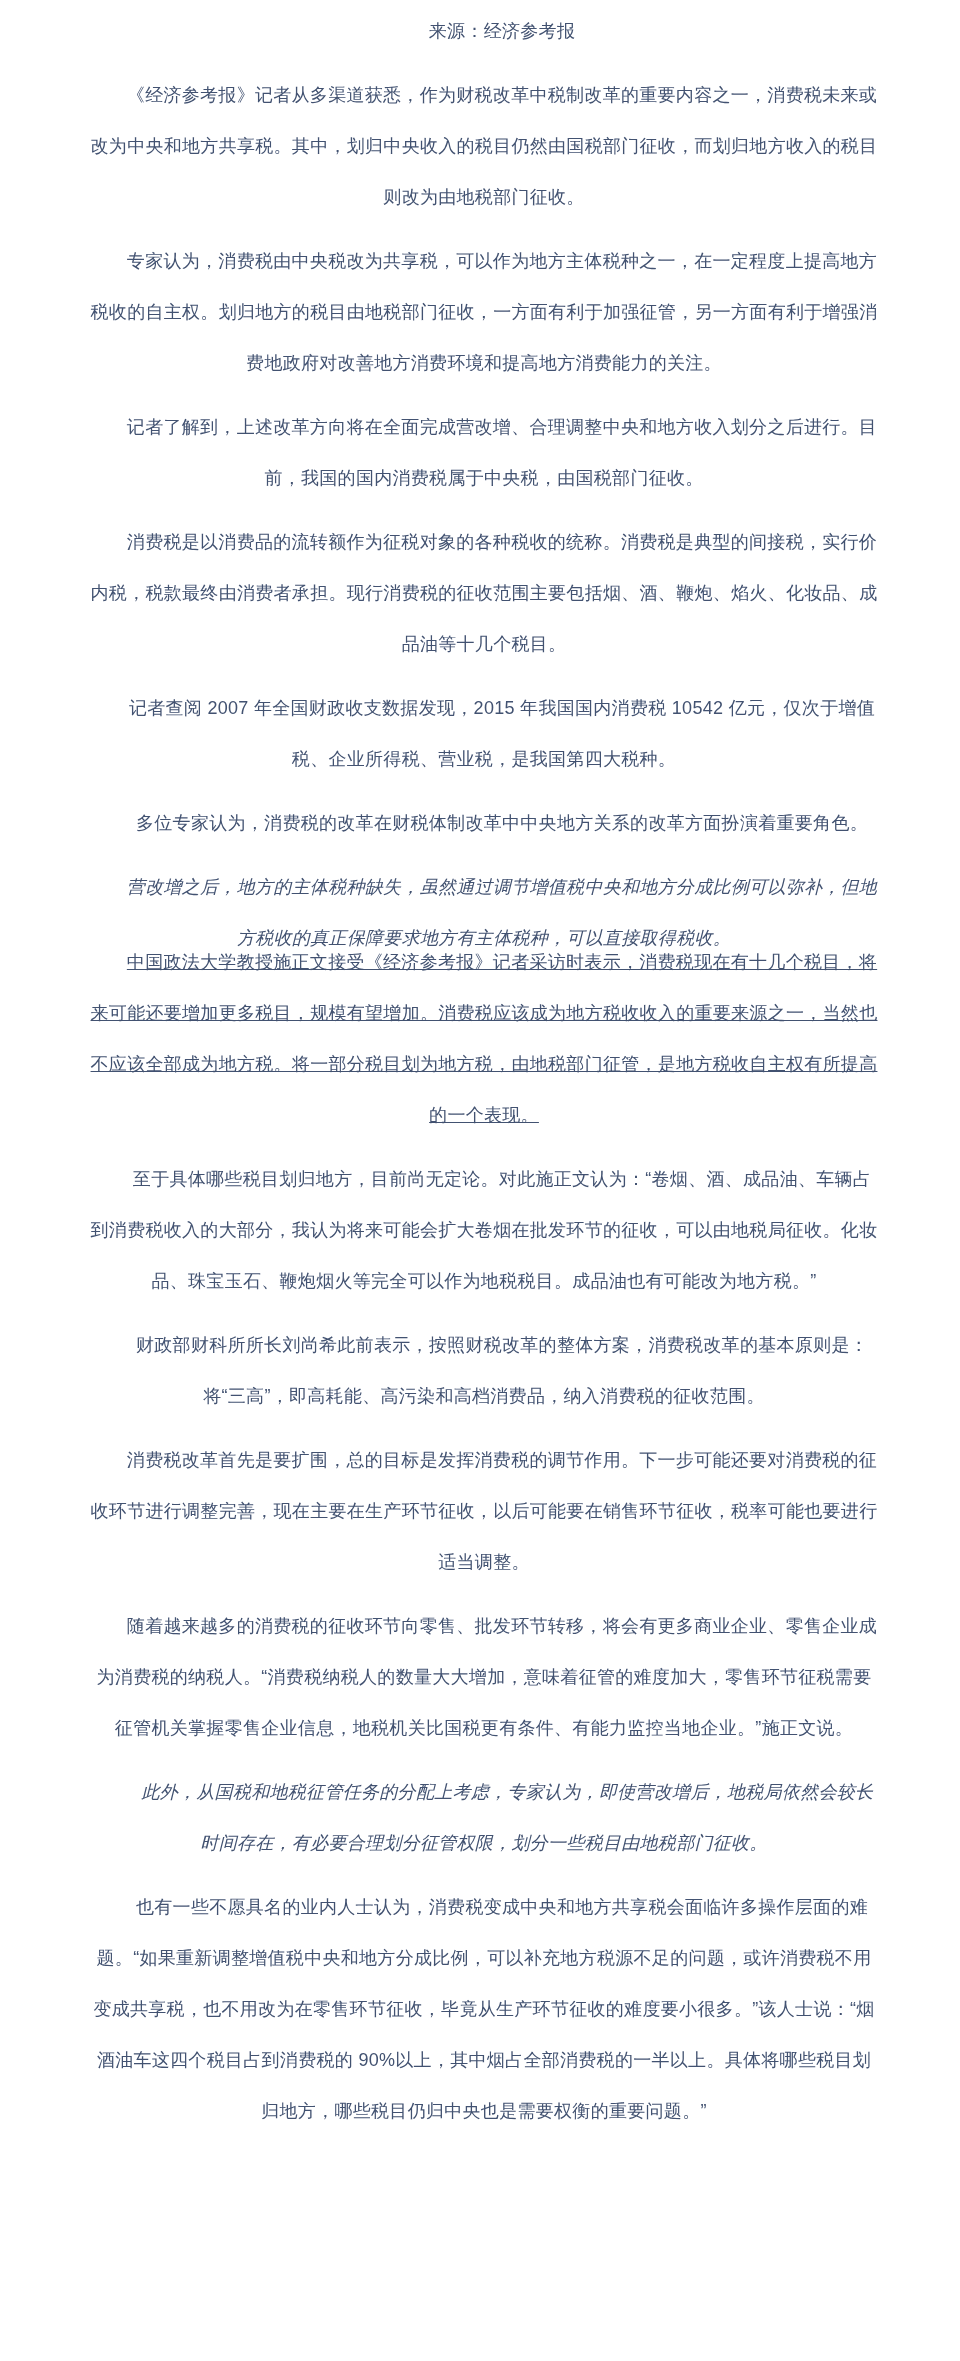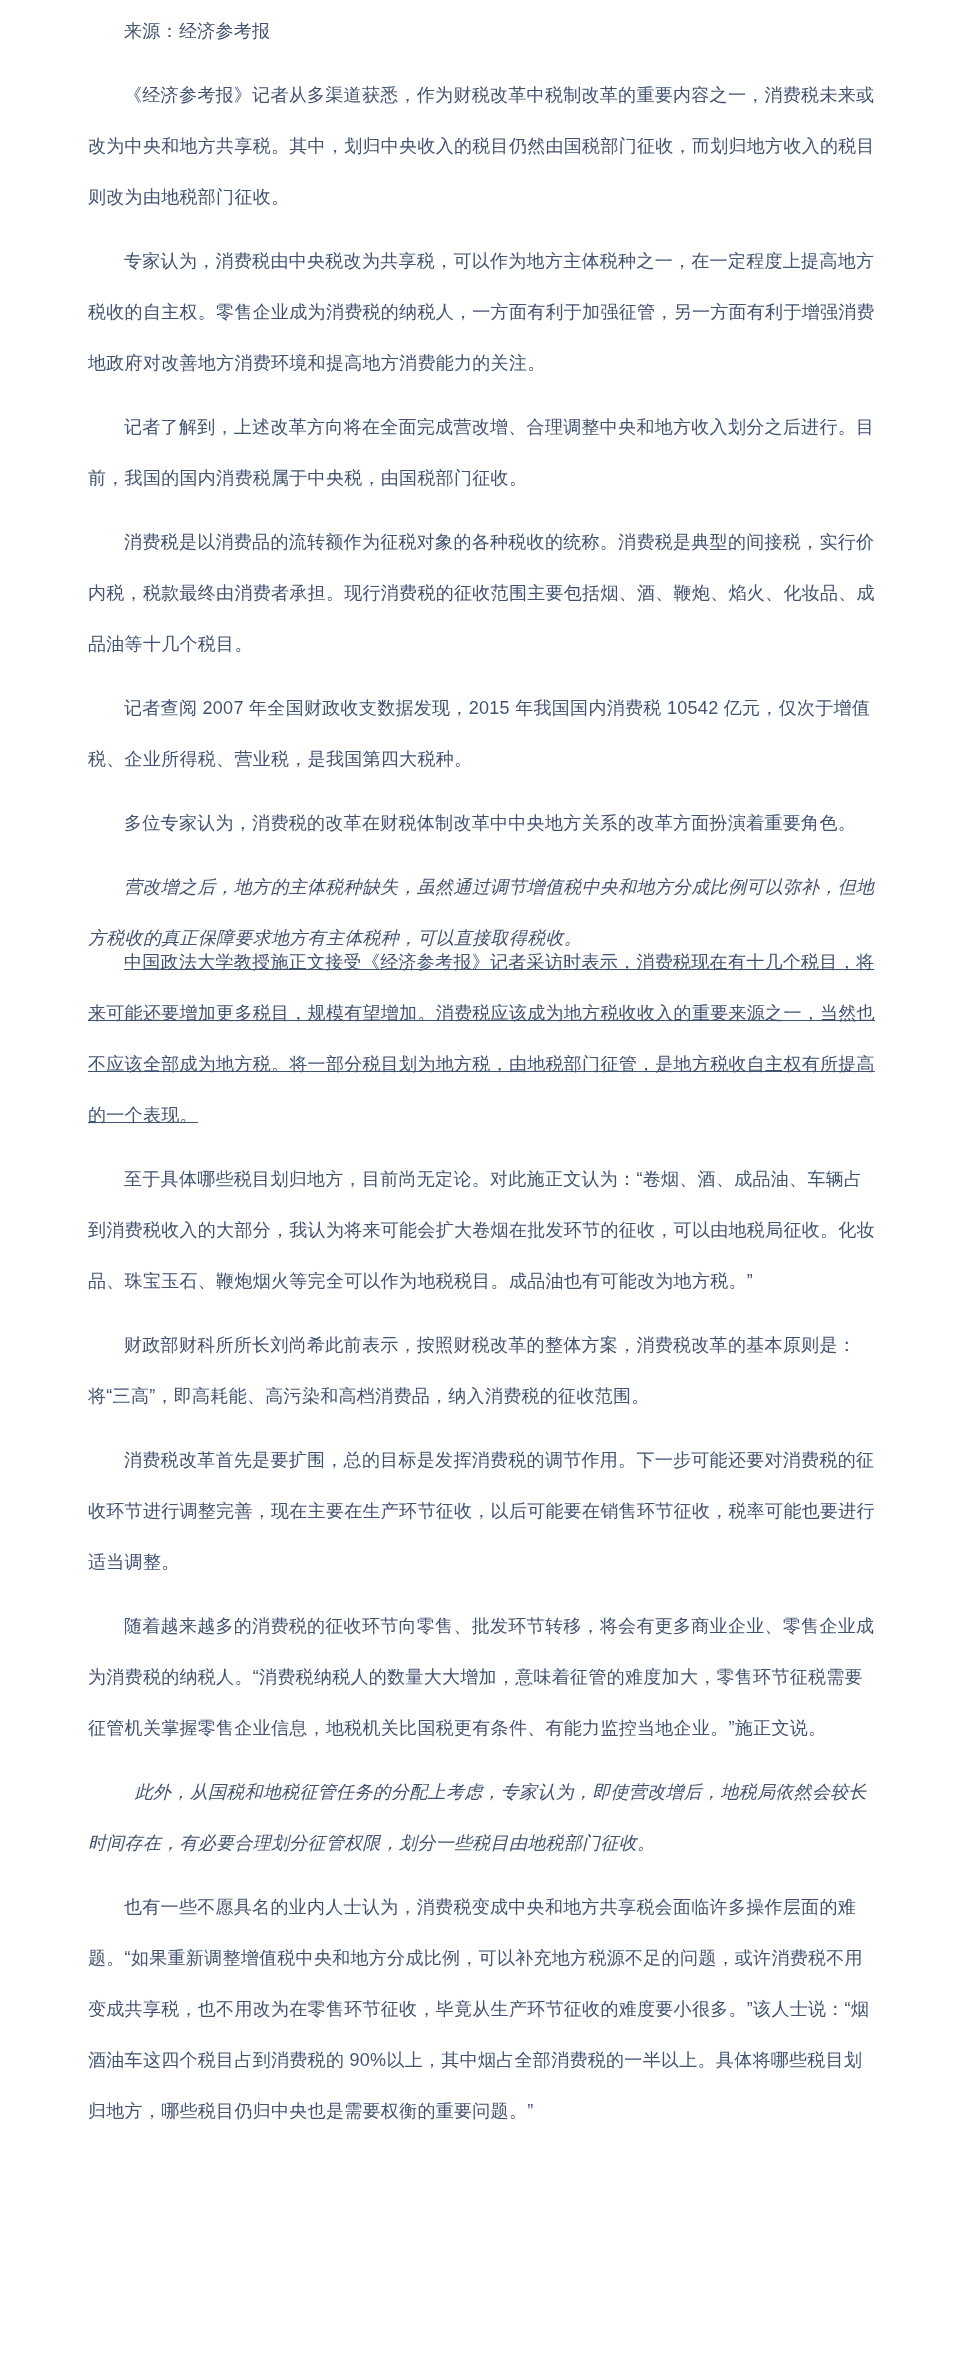--- a/index.html
+++ b/index.html
@@ -16,39 +16,40 @@
     font-family: "Liberation Sans", sans-serif;
     font-size: 18px;
     line-height: 51px;
     letter-spacing: 0.3px;
     color: #425271;
     text-align: left;
   }
   .para {
     margin: 0 0 13px 0;
     text-indent: 2em;
+    text-align: center;
   }
   .source {
     margin-bottom: 13px;
   }
   
   .no-gap { margin-bottom: 0; font-style: italic; }
   .join-up { margin-top: -27px; text-decoration: underline; }
   
   .compact { line-height: 46px; }
   
   .indent-wide { text-indent: 2.6em; font-style: italic; }
 </style>
 </head>
 <body>
 
 <div class="page">
   <p class="para source">来源：经济参考报</p>
   <p class="para">《经济参考报》记者从多渠道获悉，作为财税改革中税制改革的重要内容之一，消费税未来或改为中央和地方共享税。其中，划归中央收入的税目仍然由国税部门征收，而划归地方收入的税目则改为由地税部门征收。</p>
-  <p class="para">专家认为，消费税由中央税改为共享税，可以作为地方主体税种之一，在一定程度上提高地方税收的自主权。零售企业成为消费税的纳税人，一方面有利于加强征管，另一方面有利于增强消费地政府对改善地方消费环境和提高地方消费能力的关注。</p>
+  <p class="para">专家认为，消费税由中央税改为共享税，可以作为地方主体税种之一，在一定程度上提高地方税收的自主权。划归地方的税目由地税部门征收，一方面有利于加强征管，另一方面有利于增强消费地政府对改善地方消费环境和提高地方消费能力的关注。</p>
   <p class="para">记者了解到，上述改革方向将在全面完成营改增、合理调整中央和地方收入划分之后进行。目前，我国的国内消费税属于中央税，由国税部门征收。</p>
   <p class="para">消费税是以消费品的流转额作为征税对象的各种税收的统称。消费税是典型的间接税，实行价内税，税款最终由消费者承担。现行消费税的征收范围主要包括烟、酒、鞭炮、焰火、化妆品、成品油等十几个税目。</p>
   <p class="para">记者查阅 2007 年全国财政收支数据发现，2015 年我国国内消费税 10542 亿元，仅次于增值税、企业所得税、营业税，是我国第四大税种。</p>
   <p class="para">多位专家认为，消费税的改革在财税体制改革中中央地方关系的改革方面扮演着重要角色。</p>
   <p class="para no-gap">营改增之后，地方的主体税种缺失，虽然通过调节增值税中央和地方分成比例可以弥补，但地方税收的真正保障要求地方有主体税种，可以直接取得税收。</p>
   <p class="para join-up">中国政法大学教授施正文接受《经济参考报》记者采访时表示，消费税现在有十几个税目，将来可能还要增加更多税目，规模有望增加。消费税应该成为地方税收收入的重要来源之一，当然也不应该全部成为地方税。将一部分税目划为地方税，由地税部门征管，是地方税收自主权有所提高的一个表现。</p>
   <p class="para">至于具体哪些税目划归地方，目前尚无定论。对此施正文认为：“卷烟、酒、成品油、车辆占到消费税收入的大部分，我认为将来可能会扩大卷烟在批发环节的征收，可以由地税局征收。化妆品、珠宝玉石、鞭炮烟火等完全可以作为地税税目。成品油也有可能改为地方税。”</p>
   <p class="para">财政部财科所所长刘尚希此前表示，按照财税改革的整体方案，消费税改革的基本原则是：将“三高”，即高耗能、高污染和高档消费品，纳入消费税的征收范围。</p>
   <p class="para">消费税改革首先是要扩围，总的目标是发挥消费税的调节作用。下一步可能还要对消费税的征收环节进行调整完善，现在主要在生产环节征收，以后可能要在销售环节征收，税率可能也要进行适当调整。</p>
   <p class="para">随着越来越多的消费税的征收环节向零售、批发环节转移，将会有更多商业企业、零售企业成为消费税的纳税人。“消费税纳税人的数量大大增加，意味着征管的难度加大，零售环节征税需要征管机关掌握零售企业信息，地税机关比国税更有条件、有能力监控当地企业。”施正文说。</p>

